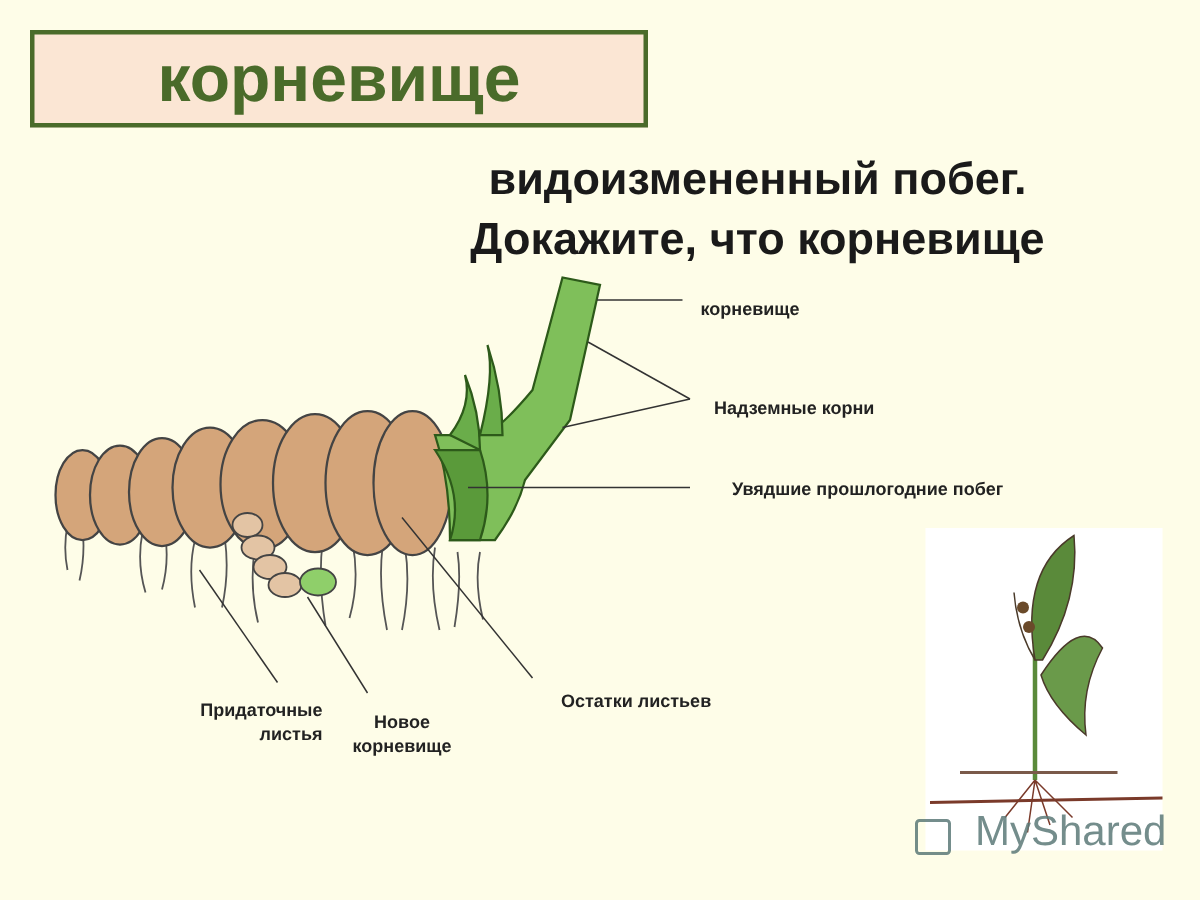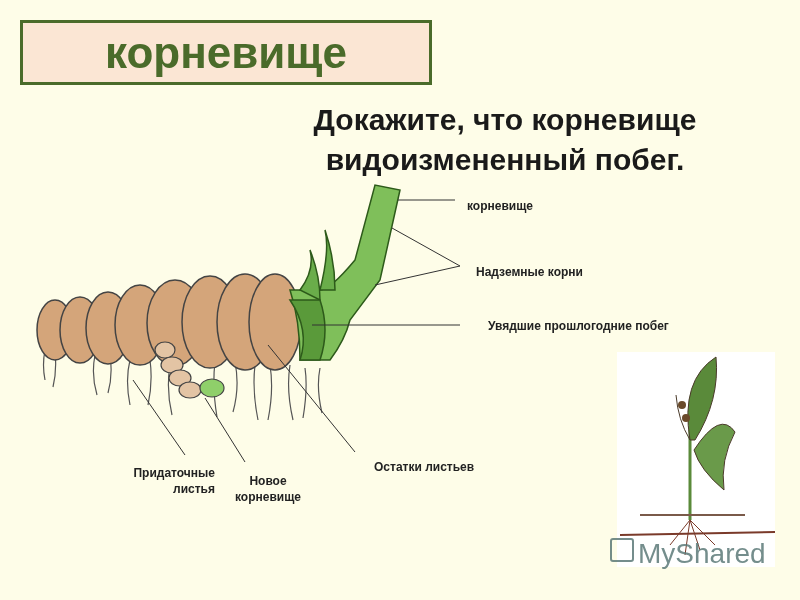--- a/index.html
+++ b/index.html
@@ -2,33 +2,33 @@
 <html><head>
 <meta charset="utf-8">
 <style>
   html,body{margin:0;padding:0;}
   body{width:800px;height:600px;background:#fefde8;position:relative;overflow:hidden;font-family:"Liberation Sans",sans-serif;}
   .title-box{position:absolute;left:20px;top:20px;width:412px;height:65px;background:#fbe6d4;border:3px solid #4a6b2a;box-sizing:border-box;display:flex;align-items:center;justify-content:center;}
   .title-box span{font-size:44px;font-weight:bold;color:#4a6b2a;}
   .question{position:absolute;left:255px;top:100px;width:500px;text-align:center;font-size:30px;font-weight:bold;color:#1a1a1a;line-height:40px;}
   .label{position:absolute;font-size:12px;font-weight:bold;color:#222;text-align:center;line-height:16px;}
   svg.diagram{position:absolute;left:0;top:0;}
-  .watermark{position:absolute;left:610px;top:538px;font-size:28px;color:#5c7a78;opacity:0.85;display:flex;align-items:flex-start;gap:4px;}
+  .watermark{position:absolute;left:610px;top:538px;font-size:28px;color:#5c7a78;opacity:0.85;display:flex;align-items:flex-end;gap:16px;}
   .wm-icon{width:24px;height:24px;border:2px solid #5c7a78;border-radius:3px;position:relative;box-sizing:border-box;}
 </style>
 </head>
 <body>
 
 <div class="title-box">
   <span>корневище</span>
 </div>
 
 <div class="question">
+  <div>видоизмененный побег.</div>
   <div>Докажите, что корневище</div>
-  <div>видоизмененный побег.</div>
 </div>
 
 <svg class="diagram" width="800" height="600">
 
   <g stroke="#555" stroke-width="1.2" fill="none">
     <path d="M45 350 q-3 15 0 30 M55 352 q2 18 -2 35 M95 355 q-4 20 2 40 M110 355 q3 20 -2 38 M130 360 q-5 20 0 45 M150 360 q3 22 -2 45 M170 365 q-4 25 2 50 M215 362 q-3 25 2 55 M235 362 q5 25 -2 50 M255 365 q-3 25 3 55 M270 365 q4 25 -2 55 M290 365 q-4 25 3 55 M305 368 q3 20 -2 50 M320 368 q-4 20 2 45"></path>
   </g>
 
   <g fill="#d4a57a" stroke="#444" stroke-width="1.5">
     <ellipse cx="55" cy="330" rx="18" ry="30"></ellipse>

